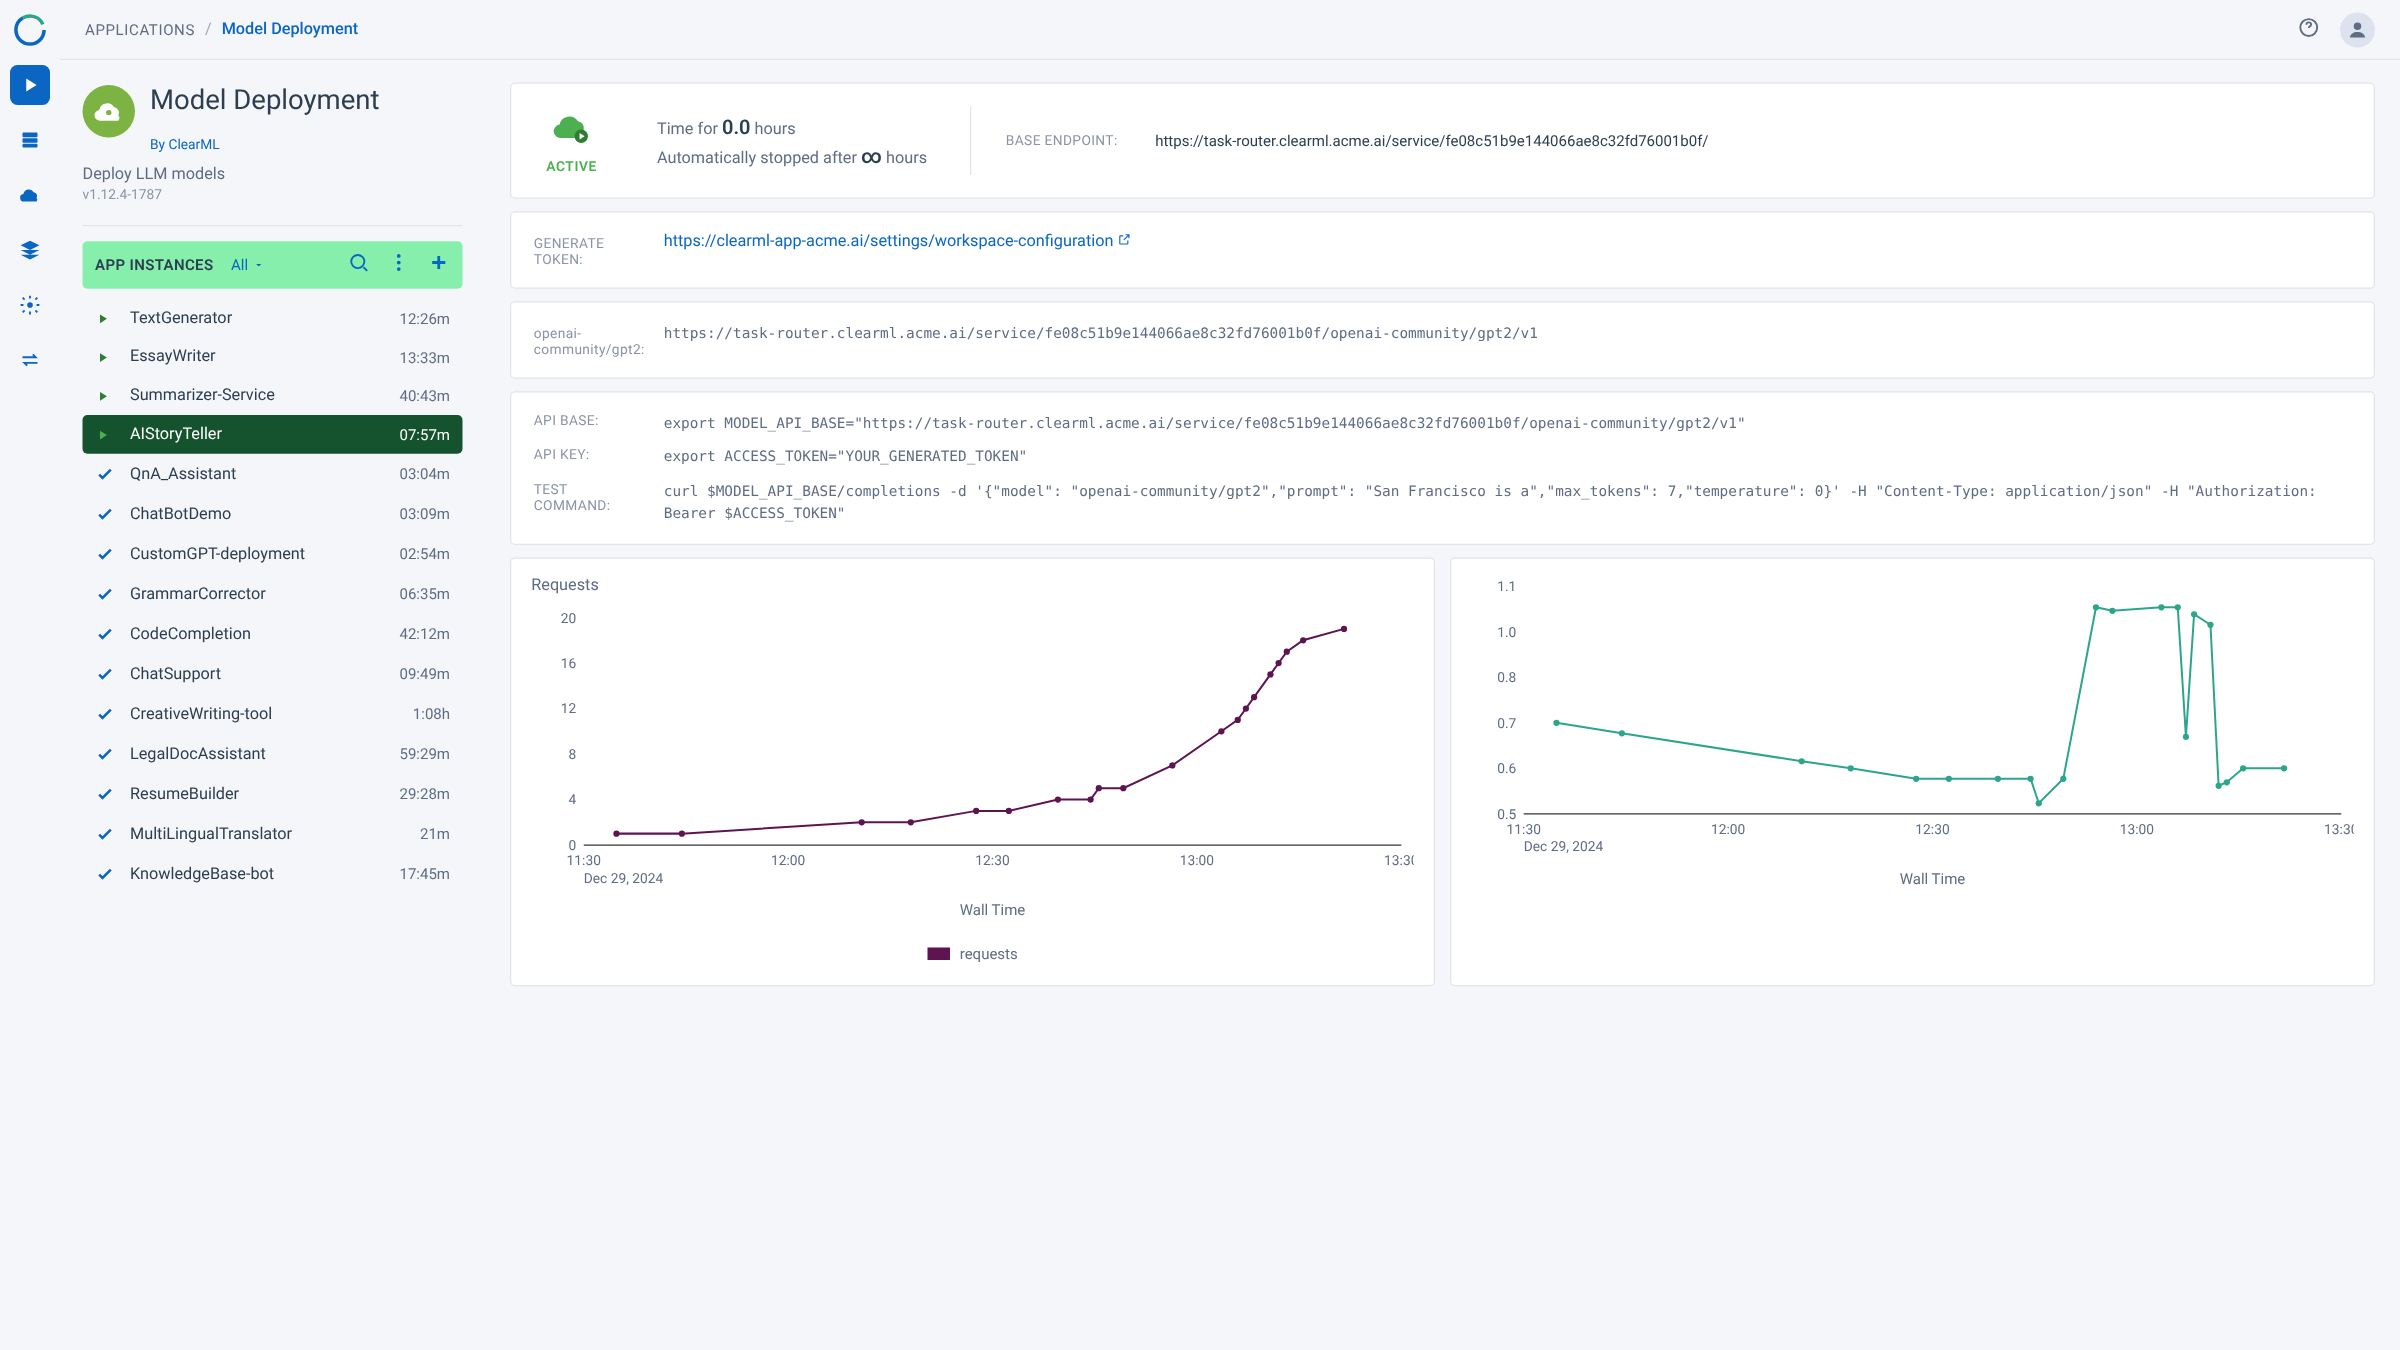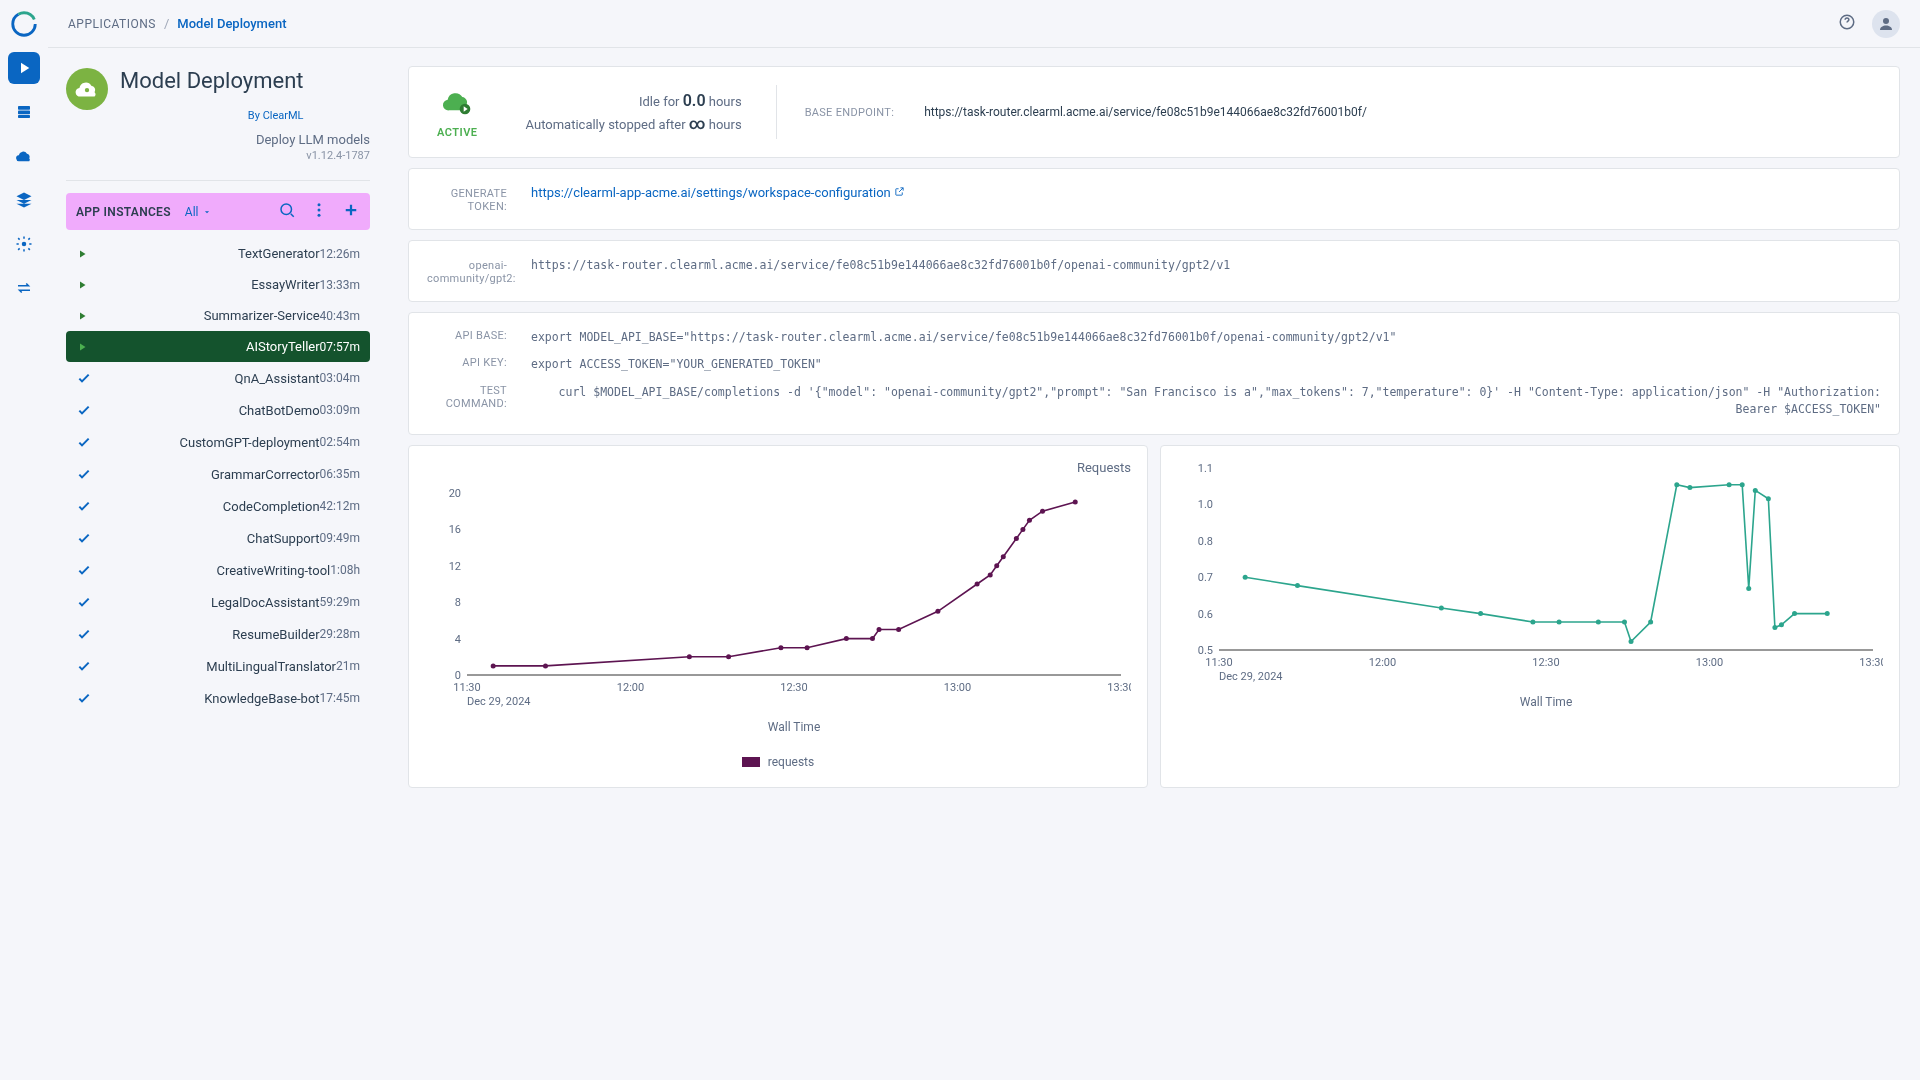--- a/index.html
+++ b/index.html
@@ -2,38 +2,38 @@
 <html><head>
 <meta charset="utf-8">
 <style>
 * { box-sizing: border-box; margin: 0; padding: 0; }
 body { font-family: -apple-system, BlinkMacSystemFont, "Segoe UI", Roboto, sans-serif; background: #f5f6fa; color: #2c3e50; font-size: 13px; height: 100vh; overflow: hidden; }
 .app { display: flex; height: 100vh; }
 .sidebar-icons { width: 48px; background: #f5f6fa; display: flex; flex-direction: column; align-items: center; padding-top: 8px; gap: 12px; }
 .logo-c { width: 32px; height: 32px; display: flex; align-items: center; justify-content: center; }
 .nav-icon { width: 32px; height: 32px; display: flex; align-items: center; justify-content: center; border-radius: 6px; cursor: pointer; color: #0a66c2; }
 .nav-icon.active { background: #0a66c2; color: white; }
-.main-area { flex: 1; display: flex; flex-direction: column; overflow: hidden; text-align: right; }
+.main-area { flex: 1; display: flex; flex-direction: column; overflow: hidden; }
 .topbar { height: 48px; border-bottom: 1px solid #e1e4e8; display: flex; align-items: center; padding: 0 20px; background: #f5f6fa; }
 .breadcrumb { display: flex; align-items: center; gap: 8px; font-size: 13px; }
 .breadcrumb .bc-item { color: #5e6c84; text-transform: uppercase; letter-spacing: 0.5px; font-size: 12px; }
 .breadcrumb .bc-sep { color: #a0a8b8; }
 .breadcrumb .bc-current { color: #0a66c2; font-weight: 500; }
 .topbar-right { margin-left: auto; display: flex; align-items: center; gap: 16px; color: #5e6c84; }
 .avatar { width: 28px; height: 28px; border-radius: 50%; background: #dde3ee; display: flex; align-items: center; justify-content: center; color: #5e6c84; }
 .content { flex: 1; display: flex; overflow: hidden; }
 .left-panel { width: 340px; padding: 20px 18px; overflow-y: auto; background: #f5f6fa; }
 .app-header { display: flex; gap: 12px; align-items: flex-start; margin-bottom: 6px; }
 .app-icon { width: 42px; height: 42px; border-radius: 50%; background: #7cb342; display: flex; align-items: center; justify-content: center; color: white; flex-shrink: 0; }
 .app-title { font-size: 22px; font-weight: 400; color: #2c3e50; }
 .app-byline { font-size: 11px; color: #0a66c2; margin-top: 16px; }
 .app-desc { font-size: 13px; color: #5e6c84; margin-top: 10px; }
 .app-version { font-size: 11px; color: #8a94a6; margin-top: 2px; }
 .divider { border: none; border-top: 1px solid #e1e4e8; margin: 18px 0 12px; }
-.inst-header { display: flex; align-items: center; background: #f0abfc; padding: 8px 10px; border-radius: 4px; margin-bottom: 8px; }
+.inst-header { display: flex; align-items: center; background: #86efac; padding: 8px 10px; border-radius: 4px; margin-bottom: 8px; }
 .inst-title { font-size: 12px; font-weight: 600; color: #2c3e50; letter-spacing: 0.3px; }
 .inst-filter { margin-left: 14px; color: #0a66c2; font-size: 12px; display: flex; align-items: center; gap: 4px; cursor: pointer; }
 .inst-actions { margin-left: auto; display: flex; gap: 14px; color: #0a66c2; }
 .inst-actions span { cursor: pointer; }
 .inst-list { display: flex; flex-direction: column; }
 .inst-row { display: flex; align-items: center; padding: 8px 10px; border-radius: 4px; cursor: pointer; }
 .inst-row.selected { background: #14532d; color: white; }
 .inst-row.selected .inst-icon { color: #4caf50; }
 .inst-icon { width: 18px; margin-right: 10px; display: flex; align-items: center; }
 .inst-icon.play { color: #2e7d32; }
@@ -327,21 +327,21 @@
               <svg width="32" height="32" viewBox="0 0 24 24" fill="#4caf50">
                   <path d="M19 15a4 4 0 00-3-6 6 6 0 00-11 2 4 4 0 001 8h13a3 3 0 000-4z"></path>
                   <circle cx="18" cy="18" r="4" fill="#2e7d32"></circle>
                   <path d="M17 16l3 2-3 2z" fill="white"></path>
                 </svg>
             </span>
             <span class="status-label">ACTIVE</span>
           </div>
           <div class="idle-block">
             <div class="idle-line">
-              <span>Idle for </span><b>0.0</b><span> hours</span>
+              <span>Time for </span><b>0.0</b><span> hours</span>
             </div>
             <div class="idle-line">
               <span>Automatically stopped after </span><b>∞</b><span> hours</span>
             </div>
           </div>
           <div class="vdiv"></div>
           <div class="endpoint-block">
             <span class="kv-label">BASE ENDPOINT:</span>
             <span class="kv-value">https://task-router.clearml.acme.ai/service/fe08c51b9e144066ae8c32fd76001b0f/</span>
           </div>

